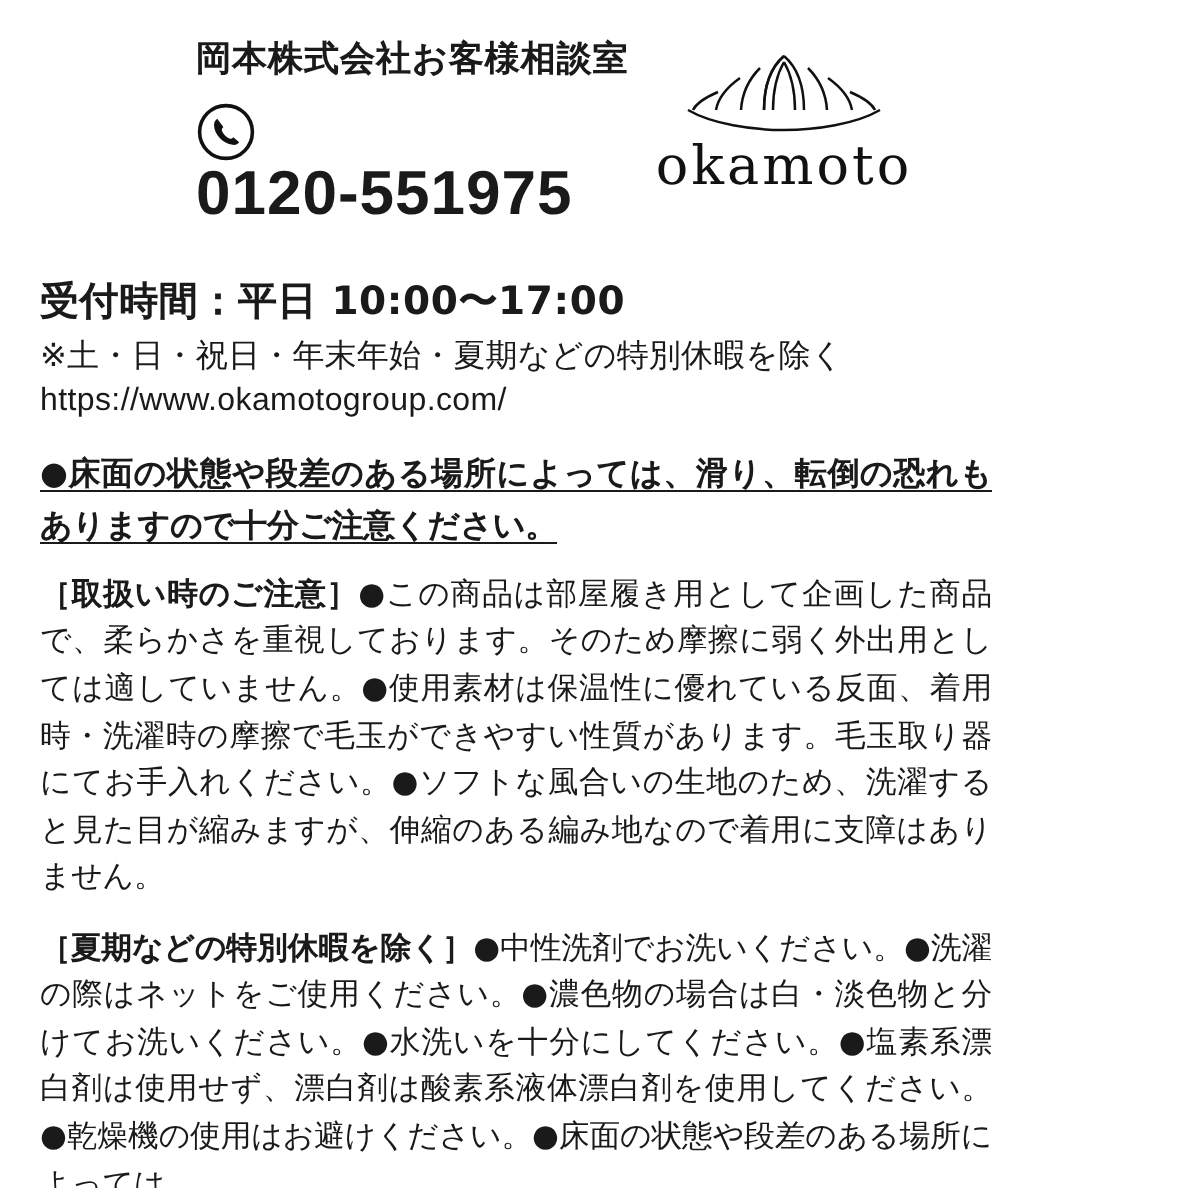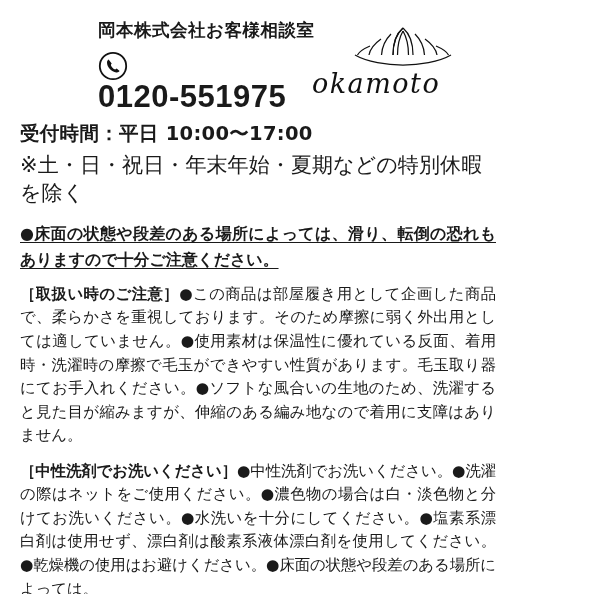--- a/index.html
+++ b/index.html
@@ -52,52 +52,51 @@
     font-weight: 700;
     letter-spacing: 0.5px;
     line-height: 1;
     font-family: "Liberation Sans", sans-serif;
   }
 
   
   .logo {
     position: absolute;
     top: 2px;
-    right: 2px;
+    right: 13px;
     width: 182px;
-    text-align: left;
-    font-style: italic;
+    text-align: center;
   }
   .logo-mark {
     height: 44px;
     display: flex;
     justify-content: center;
     align-items: flex-end;
   }
   .logo-word {
     font-size: 27px;
     letter-spacing: 1.5px;
     font-family: "DejaVu Serif", "Liberation Serif", serif;
     font-weight: 400;
     margin-top: 2px;
     color: #111;
   }
 
   
   .info {
-    margin-top: 8px;
+    margin-top: 25px;
   }
   .info-hours {
     font-size: 19.5px;
     font-weight: 700;
     letter-spacing: 0.3px;
     margin-bottom: 4px;
   }
   .info-note {
-    font-size: 21px;
+    font-size: 16px;
     letter-spacing: 0.1px;
     margin-bottom: 3px;
   }
   .info-url {
     font-size: 16px;
     letter-spacing: 0.2px;
     font-family: "Liberation Sans", sans-serif;
     margin-bottom: 2px;
   }
 
@@ -174,26 +173,27 @@
           </g>
         </svg>
       </div>
       <div class="logo-word">okamoto</div>
     </div>
   </div>
 
   <div class="info">
     <div class="info-hours">受付時間：平日 10:00〜17:00</div>
     <div class="info-note">※土・日・祝日・年末年始・夏期などの特別休暇を除く</div>
+    <div class="info-url">https://www.okamotogroup.com/</div>
   </div>
 
   <div class="section emphasis">●床面の状態や段差のある場所によっては、滑り、転倒の恐れもありますので十分ご注意ください。</div>
 
   <div class="section">
     <span class="lead">［取扱い時のご注意］</span><span>●この商品は部屋履き用として企画した商品で、柔らかさを重視しております。そのため摩擦に弱く外出用としては適していません。●使用素材は保温性に優れている反面、着用時・洗濯時の摩擦で毛玉ができやすい性質があります。毛玉取り器にてお手入れください。●ソフトな風合いの生地のため、洗濯すると見た目が縮みますが、伸縮のある編み地なので着用に支障はありません。</span>
   </div>
 
   <div class="section wash">
-    <span class="lead">［中性洗剤でお洗いください］</span><span>●中性洗剤でお洗いください。●洗濯の際はネットをご使用ください。●濃色物の場合は白・淡色物と分けてお洗いください。●水洗いを十分にしてください。●塩素系漂白剤は使用せず、漂白剤は酸素系液体漂白剤を使用してください。●乾燥機の使用はお避けください。●床面の状態や段差のある場所によっては。</span>
+    <span class="lead">［夏期などの特別休暇を除く］</span><span>●中性洗剤でお洗いください。●洗濯の際はネットをご使用ください。●濃色物の場合は白・淡色物と分けてお洗いください。●水洗いを十分にしてください。●塩素系漂白剤は使用せず、漂白剤は酸素系液体漂白剤を使用してください。●乾燥機の使用はお避けください。●床面の状態や段差のある場所によっては。</span>
   </div>
 
   <div class="bottom-strip"></div>
 </div>
 
 </body></html>

